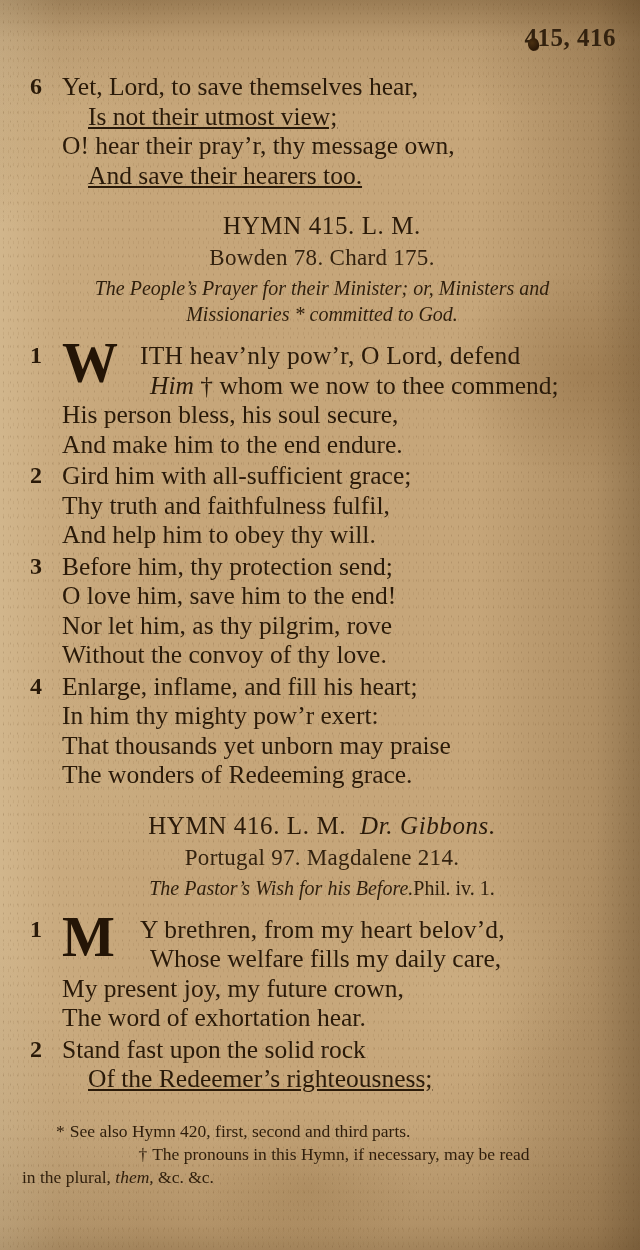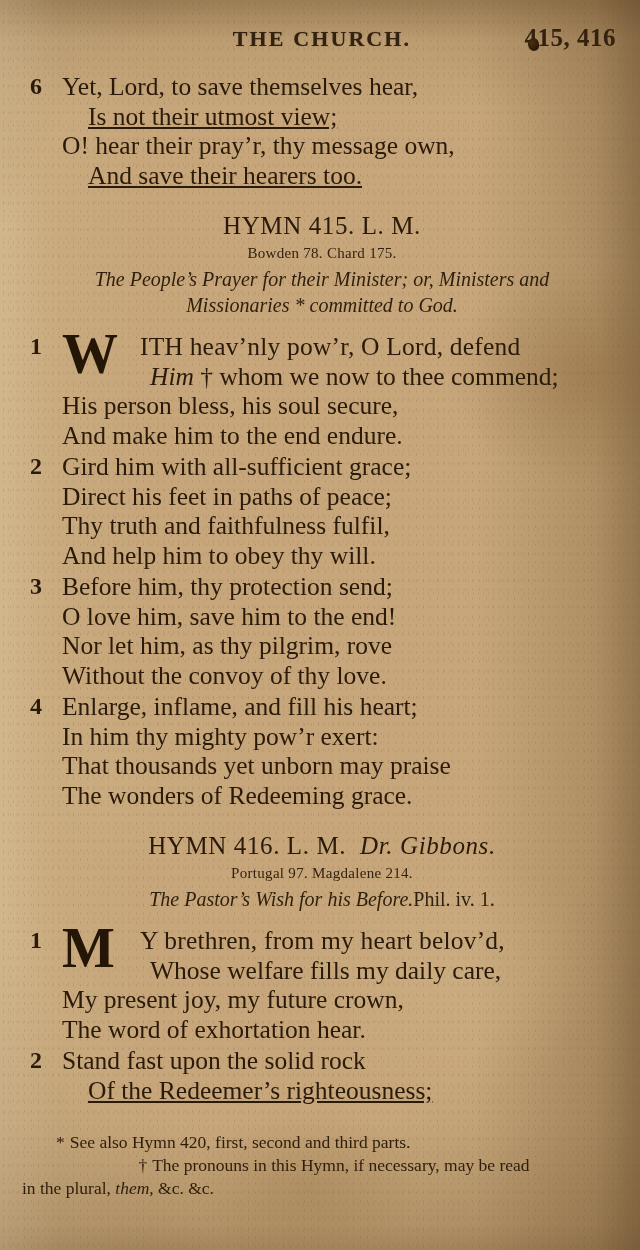--- a/index.html
+++ b/index.html
@@ -130,21 +130,21 @@
     font-size: 25px;
     letter-spacing: 0.6px;
     color: #2a1a09;
     margin-bottom: 5px;
   }
   .hymn-title .author {
     font-style: italic;
     margin-left: 14px;
   }
   .hymn-tunes {
-    font-size: 15px;
+    font-size: 23px;
     letter-spacing: 0.3px;
     color: #33220f;
     margin-bottom: 4px;
   }
   .hymn-subject {
     font-size: 20px;
     font-style: italic;
     color: #2e1e0c;
     line-height: 26px;
   }
@@ -195,21 +195,20 @@
 </head>
 <body>
 
 <div class="page">
   <div class="grain"></div>
   <div class="vignette"></div>
 
   <div class="content">
 
     <div class="runhead">
-      <div class="runhead-title">THE CHURCH.</div>
       <div class="runhead-pages">415, 416</div>
     </div>
 
     <div class="stanza">
       <div class="vline first">
         <span class="vnum">6</span>
         <span>Yet, Lord, to save themselves hear,</span>
       </div>
       <div class="vline ind">
         <span>Is not their utmost view;</span>
@@ -250,23 +249,20 @@
         <span>And  make him  to the end  endure.</span>
       </div>
     </div>
 
     <div class="stanza">
       <div class="vline">
         <span class="vnum">2</span>
         <span>Gird  him with all-sufficient grace;</span>
       </div>
       <div class="vline">
-        <span>Direct his feet in paths of  peace;</span>
-      </div>
-      <div class="vline">
         <span>Thy truth and faithfulness  fulfil,</span>
       </div>
       <div class="vline">
         <span>And help him to obey thy will.</span>
       </div>
     </div>
 
     <div class="stanza">
       <div class="vline">
         <span class="vnum">3</span>

